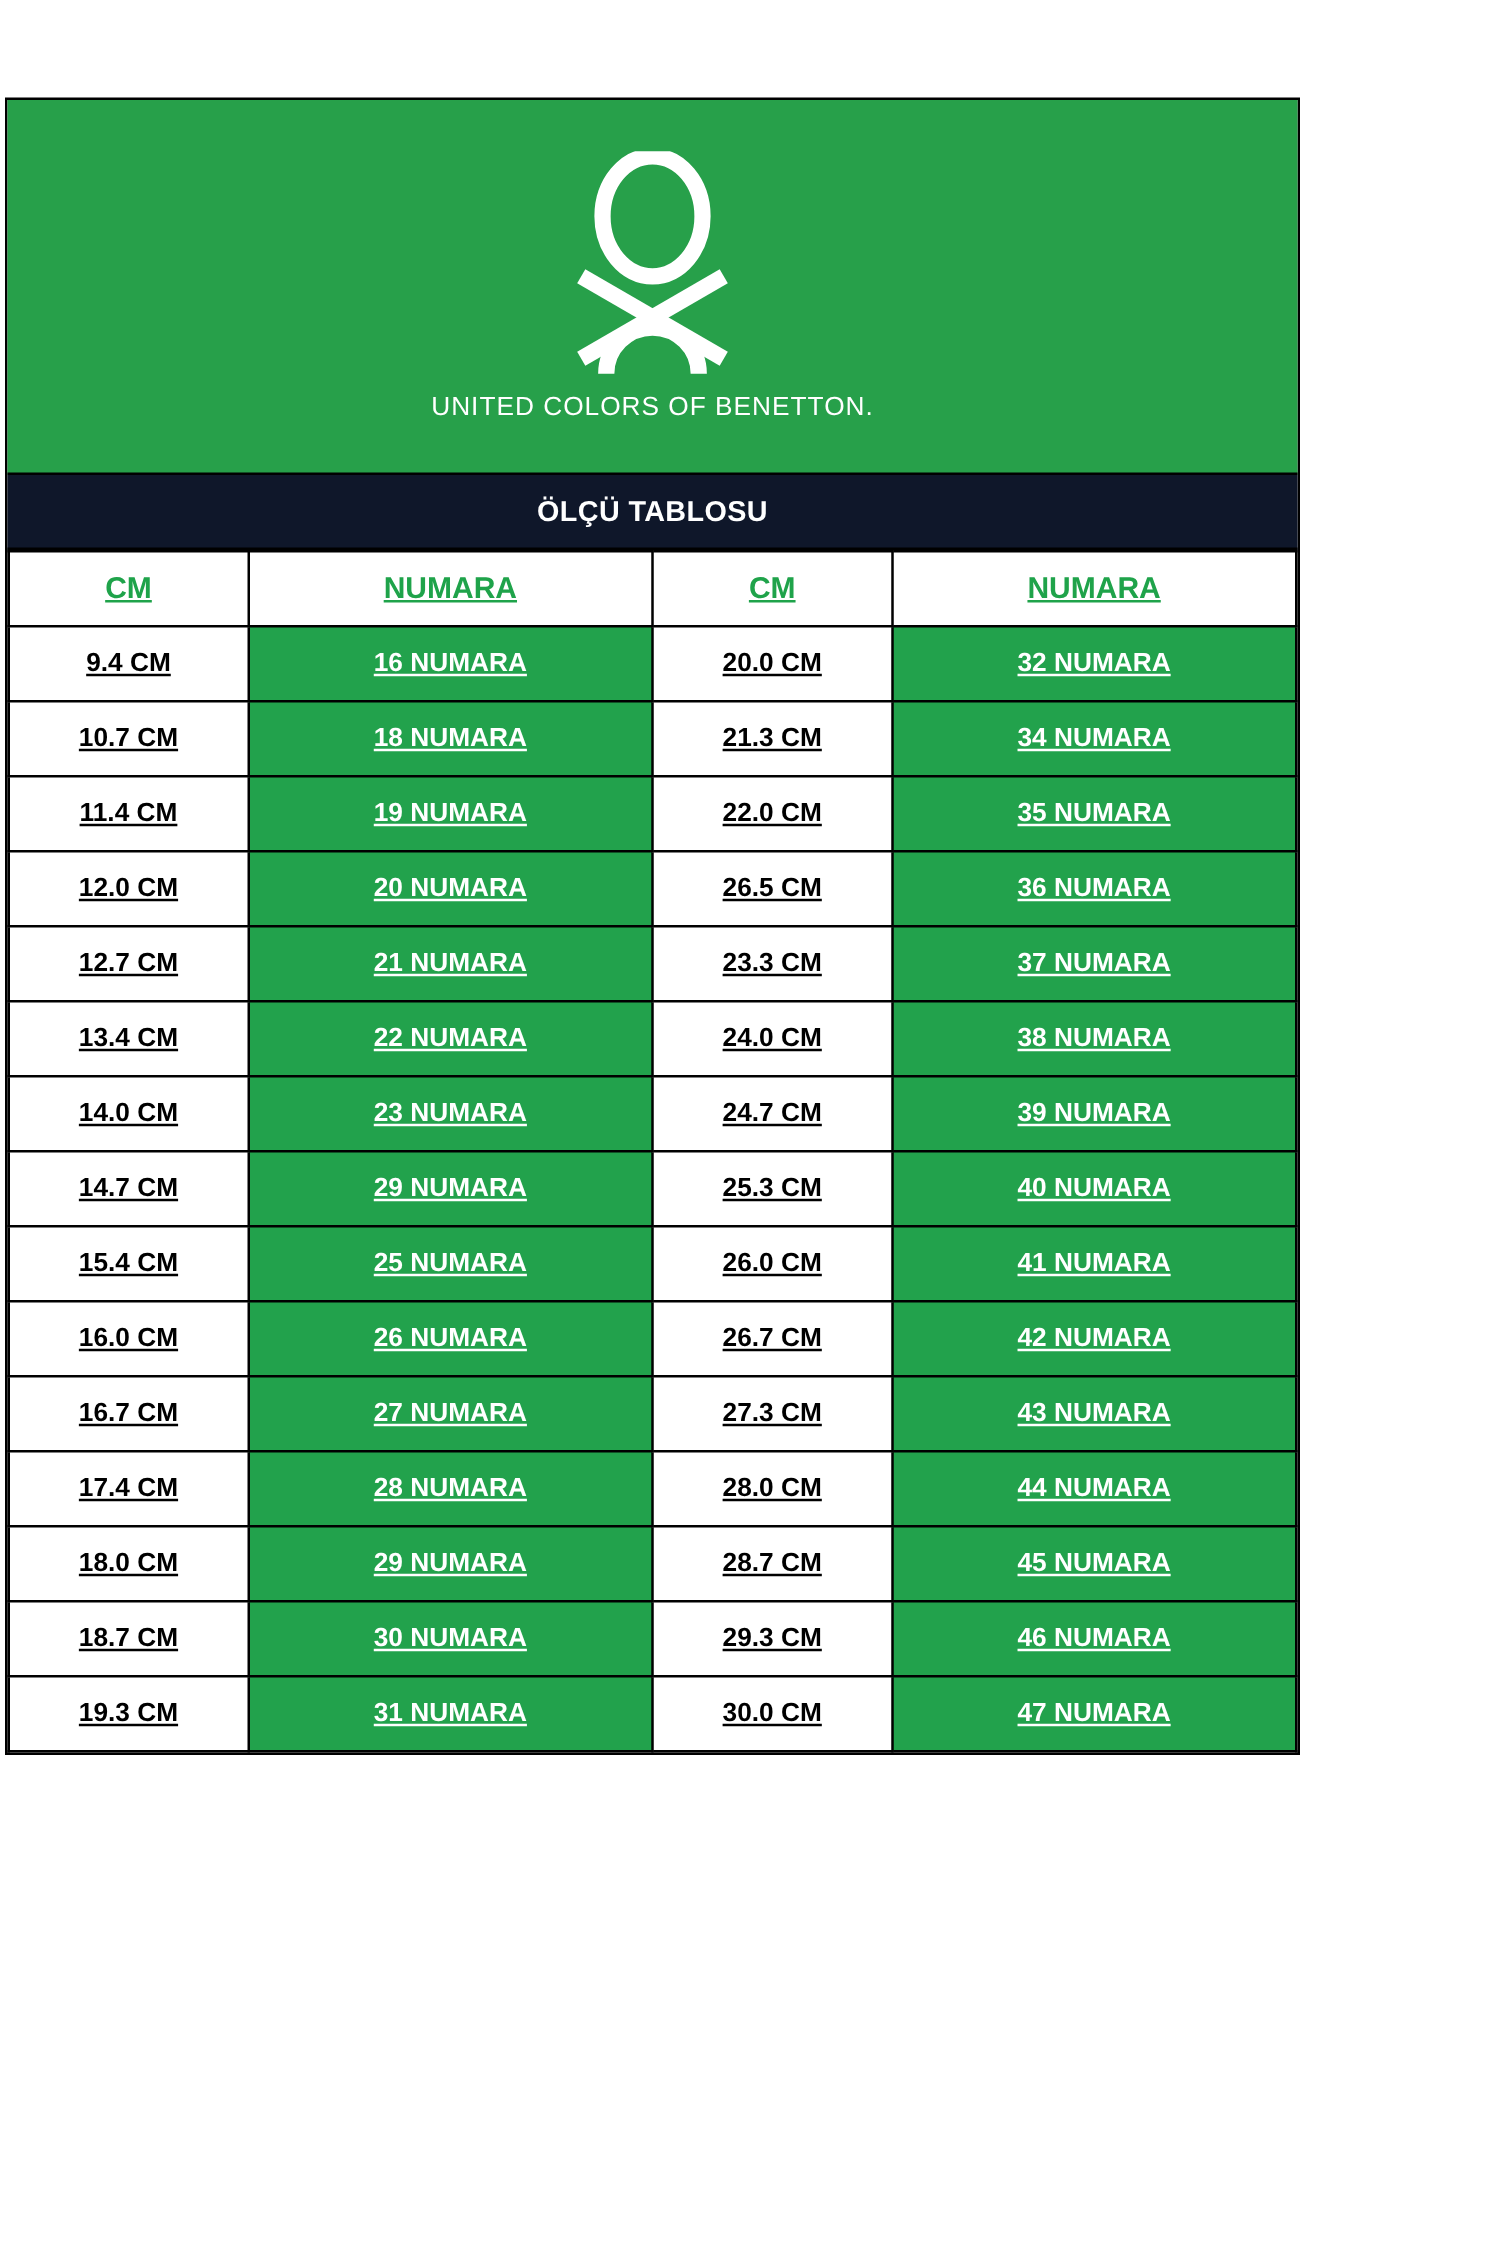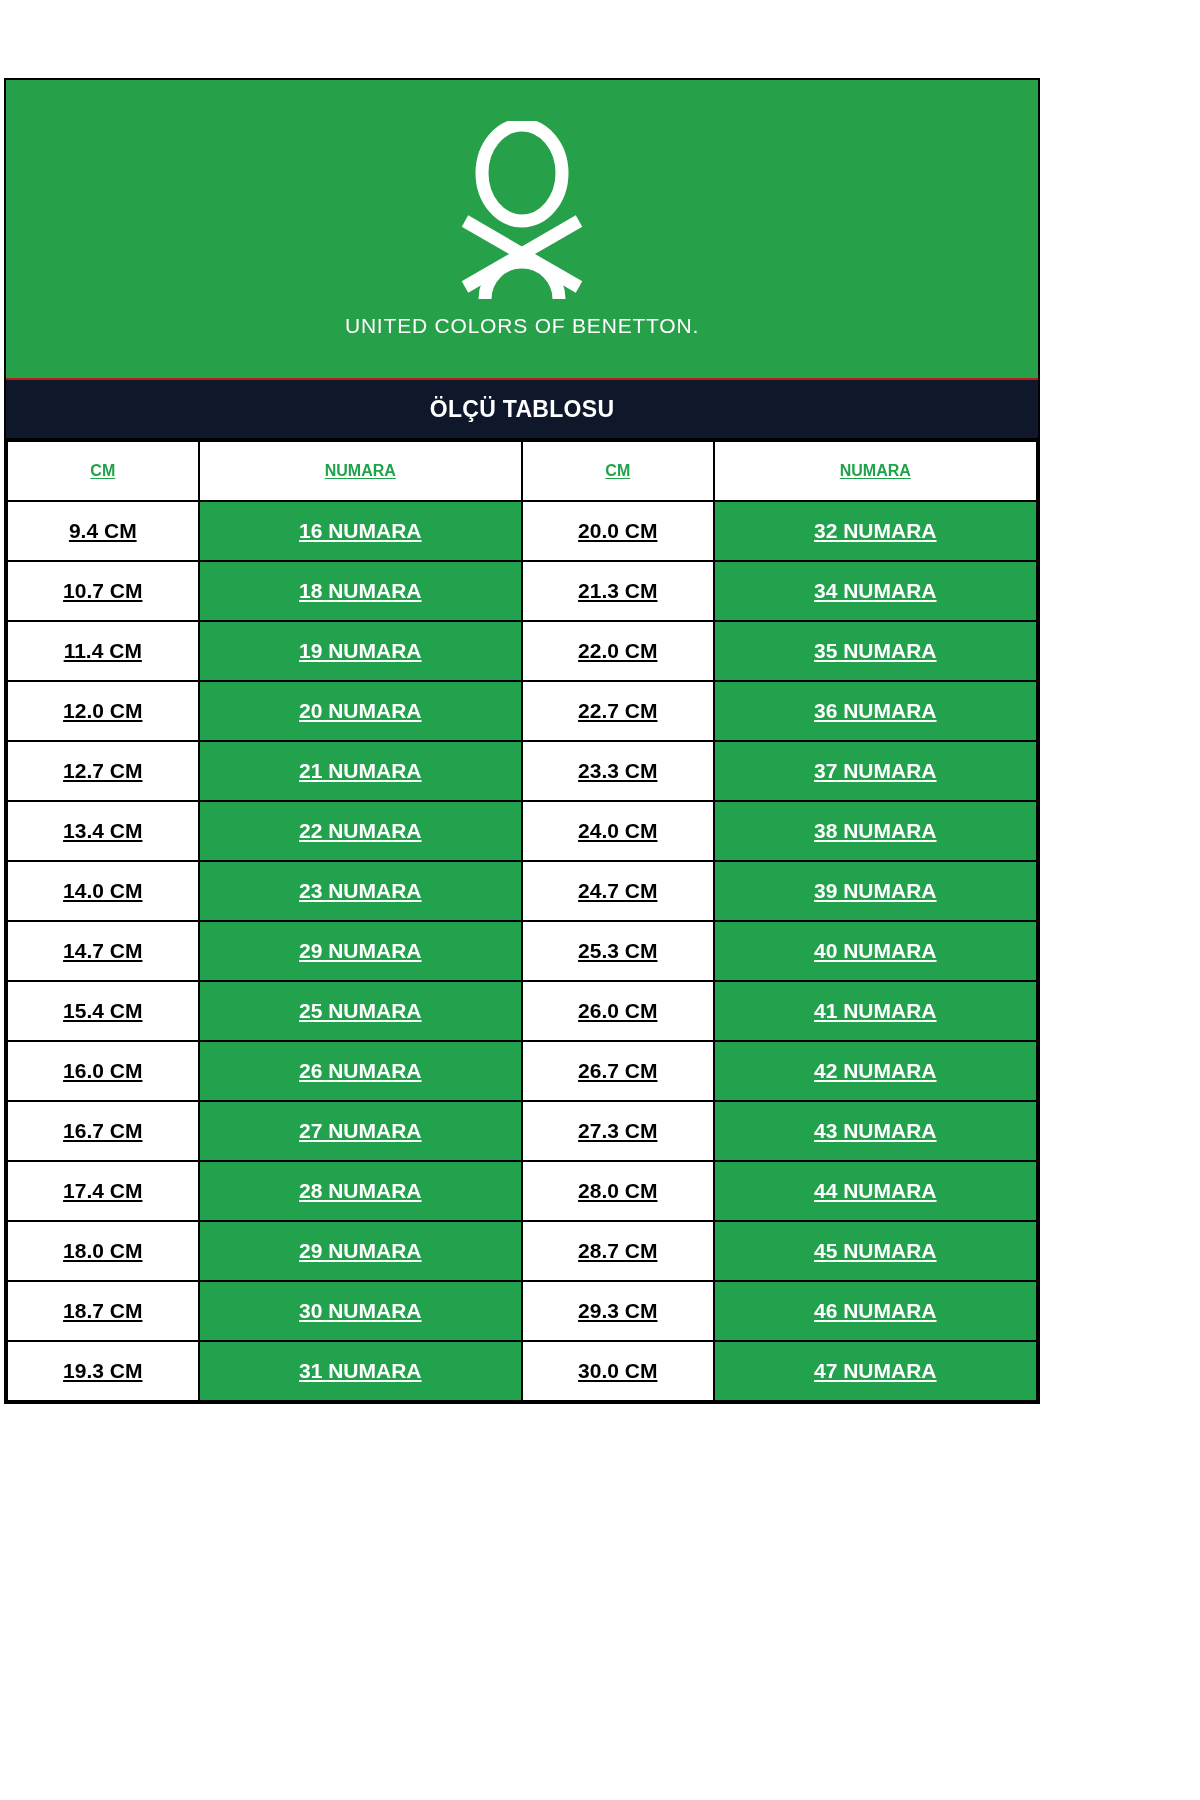--- a/index.html
+++ b/index.html
@@ -28,21 +28,21 @@
     width: 1036px;
     border: 2px solid #000000;
     box-sizing: border-box;
     background: #ffffff;
   }
 
   
   .logo-band {
     background: #27a04a;
     height: 300px;
-    border-bottom: 2px solid #b91c1c;
+    border-bottom: 2px solid #000000;
     display: flex;
     flex-direction: column;
     align-items: center;
     justify-content: center;
     box-sizing: border-box;
   }
   .logo-mark {
     width: 150px;
     height: 185px;
     display: block;
@@ -89,21 +89,21 @@
     text-align: center;
     vertical-align: middle;
     font-size: 21px;
     font-weight: 700;
     padding: 0;
     box-sizing: border-box;
   }
   table.size-table th {
     background: #ffffff;
     color: #1fa34a;
-    font-size: 16px;
+    font-size: 24px;
   }
   table.size-table th span,
   table.size-table td span {
     text-decoration: underline;
     text-underline-offset: 2px;
   }
   td.cell-white {
     background: #ffffff;
     color: #000000;
   }
@@ -168,21 +168,21 @@
           </tr>
         <tr>
             <td class="cell-white"><span>11.4 CM</span></td>
             <td class="cell-green"><span>19 NUMARA</span></td>
             <td class="cell-white"><span>22.0 CM</span></td>
             <td class="cell-green"><span>35 NUMARA</span></td>
           </tr>
         <tr>
             <td class="cell-white"><span>12.0 CM</span></td>
             <td class="cell-green"><span>20 NUMARA</span></td>
-            <td class="cell-white"><span>22.7 CM</span></td>
+            <td class="cell-white"><span>26.5 CM</span></td>
             <td class="cell-green"><span>36 NUMARA</span></td>
           </tr>
         <tr>
             <td class="cell-white"><span>12.7 CM</span></td>
             <td class="cell-green"><span>21 NUMARA</span></td>
             <td class="cell-white"><span>23.3 CM</span></td>
             <td class="cell-green"><span>37 NUMARA</span></td>
           </tr>
         <tr>
             <td class="cell-white"><span>13.4 CM</span></td>

